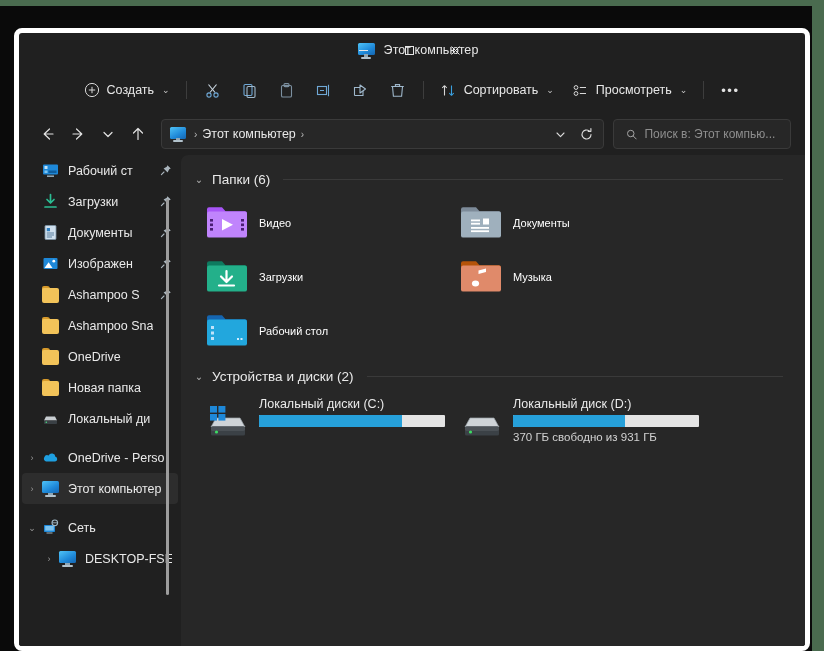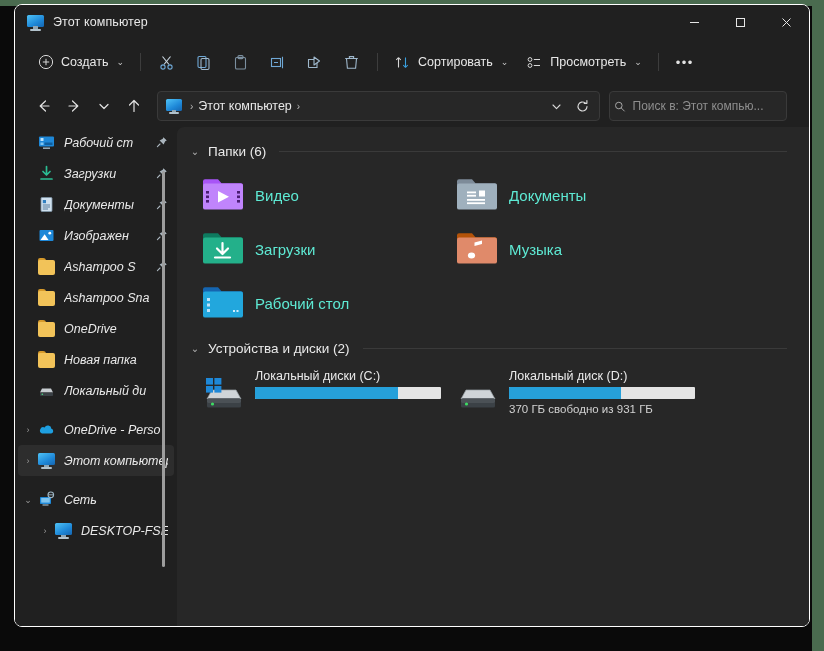--- a/index.html
+++ b/index.html
@@ -18,27 +18,27 @@
   }
   .backdrop-dark {
     position: absolute;
     left: 0; top: 6px; width: 812px; height: 645px;
     background: #0a0a0a;
   }
 
   
   .window {
     position: absolute;
-    left: 14px; top: 4px;
+    left: 14px; top: 28px;
     width: 796px; height: 623px;
     background: #202020;
     border-radius: 8px 8px 8px 8px;
-    border: 1px solid #ffffff;
+    border: 5px solid #ffffff;
     overflow: hidden;
-    display: flex; flex-direction: column;
+    display: flex; flex-direction: column; align-items: center;
   }
 
   
   .titlebar {
     height: 34px; flex: 0 0 34px;
     background: #202020;
     display: flex; align-items: center;
     padding-left: 12px;
     position: relative;
   }
@@ -87,21 +87,21 @@
   }
   .crumb-icon { width: 16px; height: 16px; position: relative; margin-right: 3px; }
   .crumb-sep { color: #b9b9b9; font-size: 10px; padding: 0 5px; }
   .crumb-text { color: #e8e8e8; font-size: 12.5px; }
   .addr-right { margin-left: auto; display: flex; align-items: center; }
   .addr-ibtn { width: 26px; height: 26px; display: flex; align-items: center; justify-content: center;
                color: #d8d8d8; border-radius: 3px; }
   .searchbox {
     flex: 0 0 178px; height: 30px; margin-left: 9px;
     background: #272727; border: 1px solid #3a3a3a; border-radius: 4px;
-    display: flex; align-items: center; padding: 0 4px; gap: 7px;
+    display: flex; align-items: center; padding: 0 12px; gap: 7px;
   }
   .searchbox input {
     background: transparent; border: none; outline: none;
     color: #d6d6d6; font-size: 12px; width: 100%;
     font-family: "Liberation Sans", sans-serif;
   }
   .searchbox input::placeholder { color: #8e8e8e; }
 
   
   .bodyrow { flex: 1 1 auto; display: flex; min-height: 0; background: #202020; }
@@ -118,21 +118,21 @@
     height: 31px; display: flex; align-items: center;
     padding-right: 6px; position: relative;
     border-radius: 4px; margin: 0 3px;
   }
   .sb-item.selected { background: #2d2d2d; }
   .sb-twisty {
     width: 20px; flex: 0 0 20px; display: flex; align-items: center; justify-content: center;
     color: #9a9a9a; font-size: 9px;
   }
   .sb-ico { width: 17px; height: 17px; flex: 0 0 17px; margin-right: 9px; position: relative; }
-  .sb-lbl { font-size: 12.5px; color: #e9e9e9; white-space: nowrap; overflow: hidden; font-style: italic; }
+  .sb-lbl { font-size: 12.5px; color: #e9e9e9; white-space: nowrap; overflow: hidden; }
   .sb-pin { position: absolute; right: 6px; color: #a9a9a9; font-size: 11px; }
   .sb-scrollbar {
     position: absolute; left: 147px; top: 44px; width: 3px; height: 396px;
     background: #9d9d9d; border-radius: 2px;
   }
   .sb-divider-gap { height: 8px; }
 
   
   .content {
     flex: 1 1 auto; background: #272727;
@@ -151,21 +151,21 @@
   .grid {
     display: flex; flex-wrap: wrap;
     padding: 4px 0 0 10px;
   }
   .fcell {
     width: 254px; height: 54px;
     display: flex; align-items: center;
     border-radius: 4px; padding: 0 6px;
   }
   .folder-ico { width: 40px; height: 34px; position: relative; flex: 0 0 40px; margin-right: 12px; }
-  .fname { font-size: 15px; color: #5eead4; }
+  .fname { font-size: 11px; color: #ffffff; }
 
   .drives { display: flex; padding: 6px 0 0 10px; }
   .dcell { width: 254px; display: flex; align-items: flex-start; padding: 0 6px; border-radius: 4px; }
   .drive-ico { width: 42px; height: 34px; position: relative; flex: 0 0 42px; margin-right: 10px; margin-top: 10px;}
   .dinfo { padding-top: 2px; flex: 1 1 auto; }
   .dname { font-size: 12.5px; color: #eaeaea; margin-bottom: 4px; }
   .dbar { width: 186px; height: 12px; background: #e4e4e4; border-radius: 1px; overflow: hidden; }
   .dbar-fill { height: 100%; background: #26a0da; }
   .dfree { font-size: 11.5px; color: #d2d2d2; margin-top: 4px; }
 

